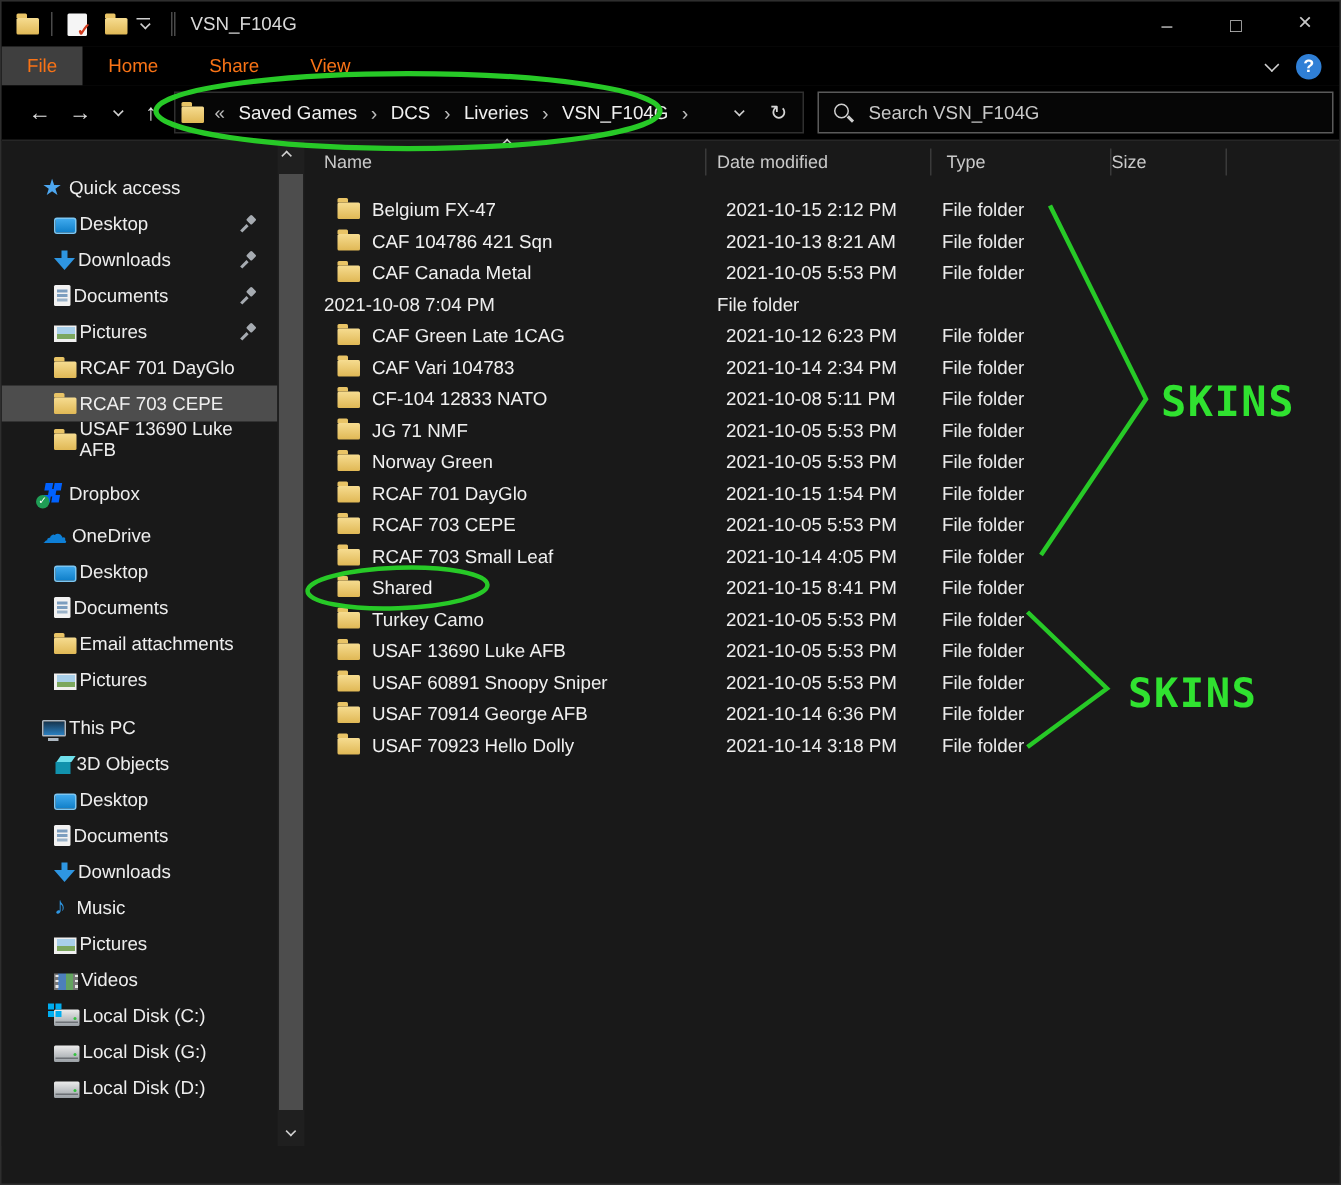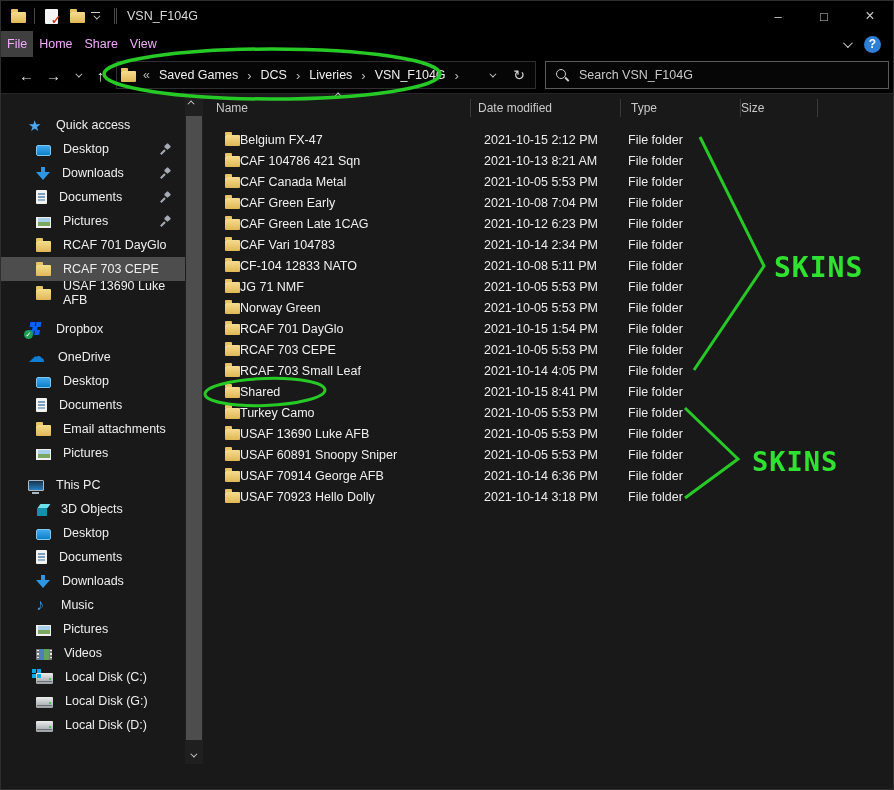--- a/index.html
+++ b/index.html
@@ -20,21 +20,21 @@
   .qat-dd .bar { width:9px; height:1.5px; background:#d0d0d0; margin-bottom:2px; }
 
   
   .chev { display:inline-block; width:7px; height:7px; border-right:1.5px solid #cfcfcf; border-bottom:1.5px solid #cfcfcf; }
   .chev.down { transform:rotate(45deg) translateY(-2px); }
   .chev.up { transform:rotate(-135deg) translateY(-2px); }
   .chev.sm { width:5px; height:5px; }
 
   
   .ribbon { position:absolute; top:30px; left:0; right:0; height:26px; background:#000; display:flex; align-items:stretch; }
-  .rtab { color:#f0abfc; font-size:12.5px; padding:0 6px; display:flex; align-items:center; }
+  .rtab { color:#f97316; font-size:12.5px; padding:0 17px; display:flex; align-items:center; }
   .rtab.active { background:#3f3f3f; }
   .ribbon-right { margin-left:auto; display:flex; align-items:center; gap:14px; padding-right:12px; }
   .help-circle { width:17px; height:17px; border-radius:50%; background:#2f7fd6; color:#fff; font-size:12px; font-weight:bold; display:flex; align-items:center; justify-content:center; }
 
   
   .toolbar { position:absolute; top:56px; left:0; right:0; height:37px; background:#000; display:flex; align-items:center; border-bottom:1px solid #262626; }
   .nav-btn { width:27px; height:28px; color:#e0e0e0; font-size:15px; display:flex; align-items:center; justify-content:center; }
   .nav-btn.small { width:20px; }
   .addr-box { width:420px; height:28px; margin-left:2px; background:#060606; border:1px solid #2f2f2f; display:flex; align-items:center; padding:0 4px; }
   .addr-box .crumbs { display:flex; align-items:center; gap:9px; color:#f0f0f0; font-size:12.5px; margin-left:7px; }
@@ -80,21 +80,21 @@
   .ic-disk::before { content:""; position:absolute; bottom:2px; left:1px; right:1px; height:1px; background:#6c7075; }
   .ic-disk::after { content:""; position:absolute; right:2px; bottom:3.5px; width:2px; height:2px; background:#35c23f; border-radius:50%; }
   .winflag { position:absolute; top:-4px; left:-4px; width:4px; height:4px; background:#00adef; box-shadow:5px 0 0 #00adef, 0 5px 0 #00adef, 5px 5px 0 #00adef; }
   .ic-pin { width:11px; height:11px; }
   .ic-pin::before { content:""; position:absolute; top:0; right:1px; width:5px; height:5px; background:#a6abb1; border-radius:1px; transform:rotate(45deg); }
   .ic-pin::after { content:""; position:absolute; bottom:0; left:2px; width:1.5px; height:6px; background:#a6abb1; transform:rotate(45deg); }
 
   
   .main { position:absolute; top:93px; left:0; right:0; bottom:25px; display:flex; background:#191919; }
   .sidebar { width:184px; padding-top:19px; overflow:hidden; }
-  .side-item { height:24px; display:flex; align-items:center; gap:12px; font-size:12.5px; color:#eeeeee; padding-right:6px; }
+  .side-item { height:24px; display:flex; align-items:center; gap:2px; font-size:12.5px; color:#eeeeee; padding-right:6px; }
   .side-item.lvl0 { padding-left:27px; }
   .side-item.lvl1 { padding-left:35px; }
   .side-item.sel { background:#4d4d4d; }
   .side-item .pin { margin-left:auto; margin-right:8px; }
   .gap12 { margin-top:12px; } .gap4 { margin-top:4px; } .gap8 { margin-top:8px; }
 
   .side-scroll { width:18px; background:#1f1f1f; position:relative; }
   .side-scroll .arr { position:absolute; left:5px; color:#9a9a9a; }
   .side-scroll .arr.top { top:6px; }
   .side-scroll .arr.bot { bottom:6px; }
@@ -104,21 +104,21 @@
   .list-header { position:relative; height:28px; display:grid; grid-template-columns:268px 150px 120px 77px 1fr; align-items:center; color:#c9c9c9; font-size:12px; }
   .list-header .hcell { height:18px; line-height:18px; border-right:1px solid #3a3a3a; }
   .list-header .hcell:nth-child(1) { padding-left:18px; }
   .list-header .hcell:nth-child(2) { padding-left:13px; }
   .list-header .hcell:nth-child(3) { padding-left:7px; }
   .list-header .hcell:nth-child(4) { padding-left:10px; }
   .list-header .hcell:last-child { border-right:none; }
   .sort-up { position:absolute; top:-2px; left:134px; }
   .rows { margin-top:7px; }
   .frow { height:21px; display:grid; grid-template-columns:268px 150px 120px 77px 1fr; align-items:center; font-size:12.5px; color:#f0f0f0; }
-  .frow .ncell { display:flex; align-items:center; padding-left:22px; }
+  .frow .ncell { display:flex; align-items:center; gap:8px; padding-left:22px; }
   .frow .dcell { padding-left:13px; color:#ececec; }
   .frow .tcell { padding-left:7px; color:#ececec; }
 
   
   .statusbar { position:absolute; left:0; right:0; bottom:0; height:25px; background:#2b2b2b; display:flex; align-items:center; padding-left:14px; color:#e3e3e3; font-size:12px; }
   .statusbar .vsep { width:1px; height:14px; background:#6a6a6a; margin-left:14px; }
   .status-views { margin-left:auto; display:flex; height:25px; }
   .view-btn { width:25px; height:25px; display:flex; align-items:center; justify-content:center; }
   .view-btn.active { background:#5c5c5c; }
   .ic-details { width:13px; height:13px; }
@@ -346,24 +346,20 @@
           </div>
         <div class="frow">
             <span class="ncell">
               <span class="ic ic-folder"></span>
               <span>CAF Canada Metal</span>
             </span>
             <span class="dcell">2021-10-05 5:53 PM</span>
             <span class="tcell">File folder</span>
           </div>
         <div class="frow">
-            <span class="ncell">
-              <span class="ic ic-folder"></span>
-              <span>CAF Green Early</span>
-            </span>
             <span class="dcell">2021-10-08 7:04 PM</span>
             <span class="tcell">File folder</span>
           </div>
         <div class="frow">
             <span class="ncell">
               <span class="ic ic-folder"></span>
               <span>CAF Green Late 1CAG</span>
             </span>
             <span class="dcell">2021-10-12 6:23 PM</span>
             <span class="tcell">File folder</span>

